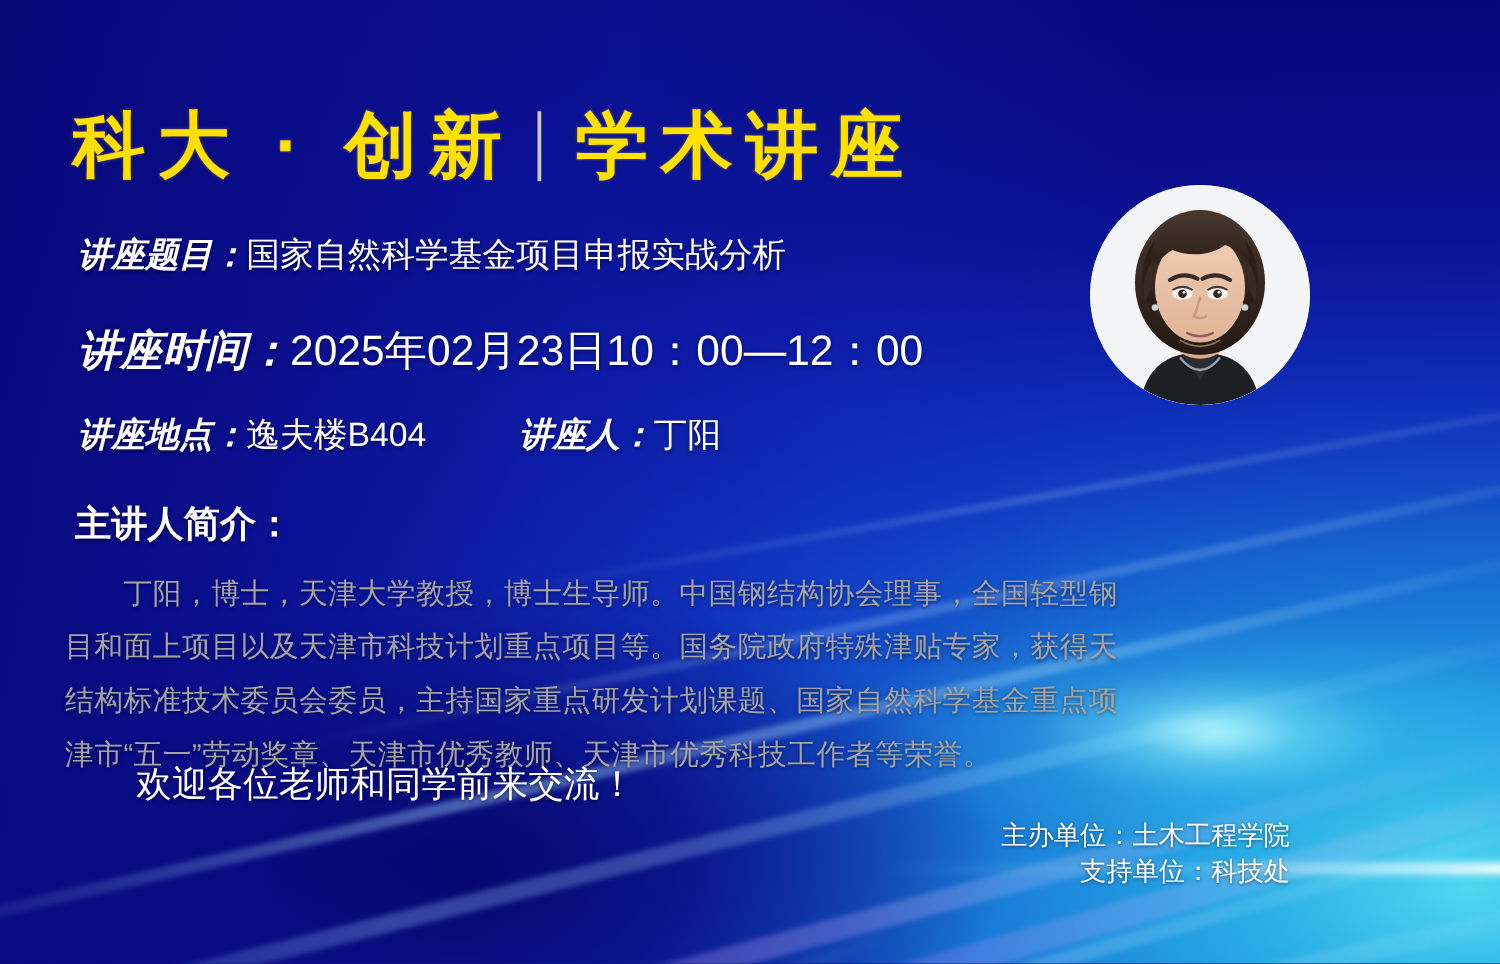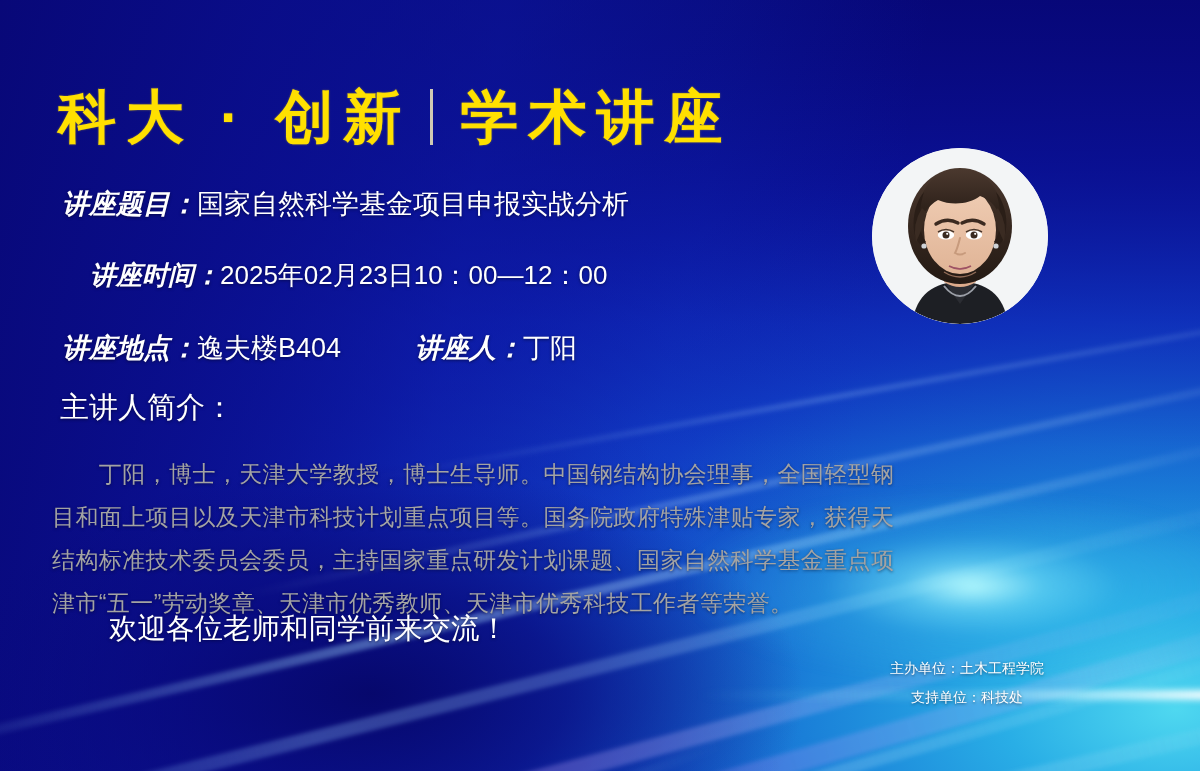--- a/index.html
+++ b/index.html
@@ -122,24 +122,24 @@
     color: #ffffff;
     text-shadow: 0 1px 3px rgba(0,0,20,0.55);
   }
   .lbl {
     font-weight: 700;
     font-style: italic;
   }
   .val { font-weight: 400; }
 
   .l-topic { left: 62px; top: 186px; font-size: 27px; }
-  .l-time  { left: 62px; top: 258px; font-size: 26px; margin-left: 28px; }
+  .l-time  { left: 62px; top: 258px; font-size: 34px; }
   .l-place { left: 62px; top: 330px; font-size: 27px; }
   .l-place .gap { display: inline-block; width: 74px; }
-  .l-bio-h { left: 60px; top: 388px; font-size: 29px; font-weight: 400; }
+  .l-bio-h { left: 60px; top: 400px; font-size: 29px; font-weight: 700; }
 
   .bio {
     position: absolute;
     left: 52px;
     top: 434px;
     width: 1110px;
     color: #a3a3a3;
     font-size: 23px;
     line-height: 43px;
     letter-spacing: 0.4px;
@@ -153,25 +153,25 @@
     left: 52px;
     top: 607px;
     color: #ffffff;
     font-size: 28.5px;
     line-height: 43px;
     text-shadow: 0 1px 3px rgba(0,0,25,0.5);
   }
 
   .footer {
     position: absolute;
-    right: 156px;
+    right: 168px;
     top: 654px;
-    text-align: center;
+    text-align: right;
     color: #ffffff;
-    font-size: 14px;
+    font-size: 21px;
     line-height: 29px;
     text-shadow: 0 1px 3px rgba(0,0,25,0.55);
   }
   .footer .date { padding-left: 76px; }
 
   
   .portrait {
     position: absolute;
     left: 872px;
     top: 148px;

